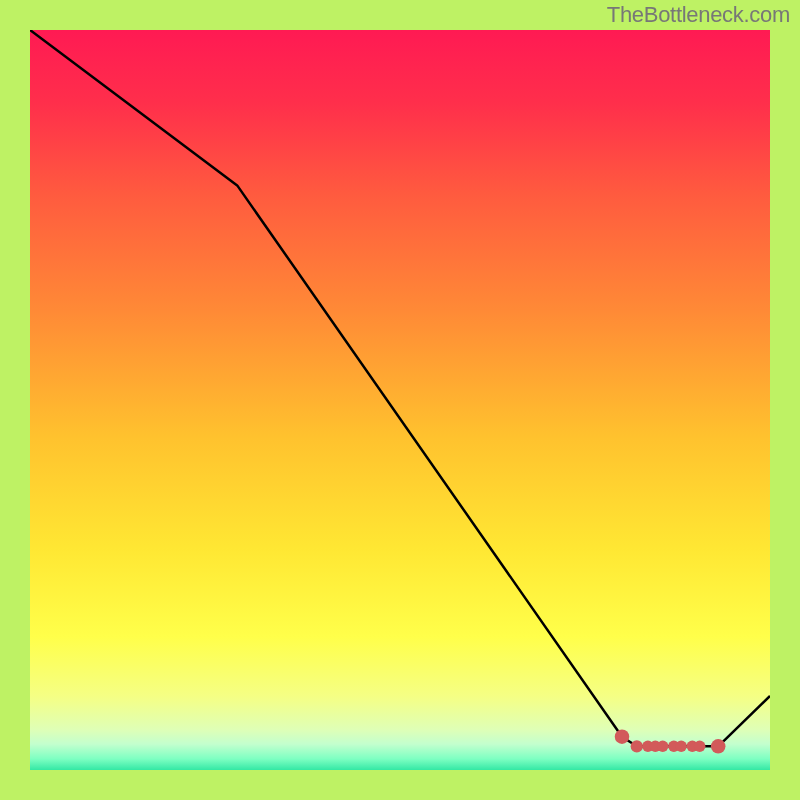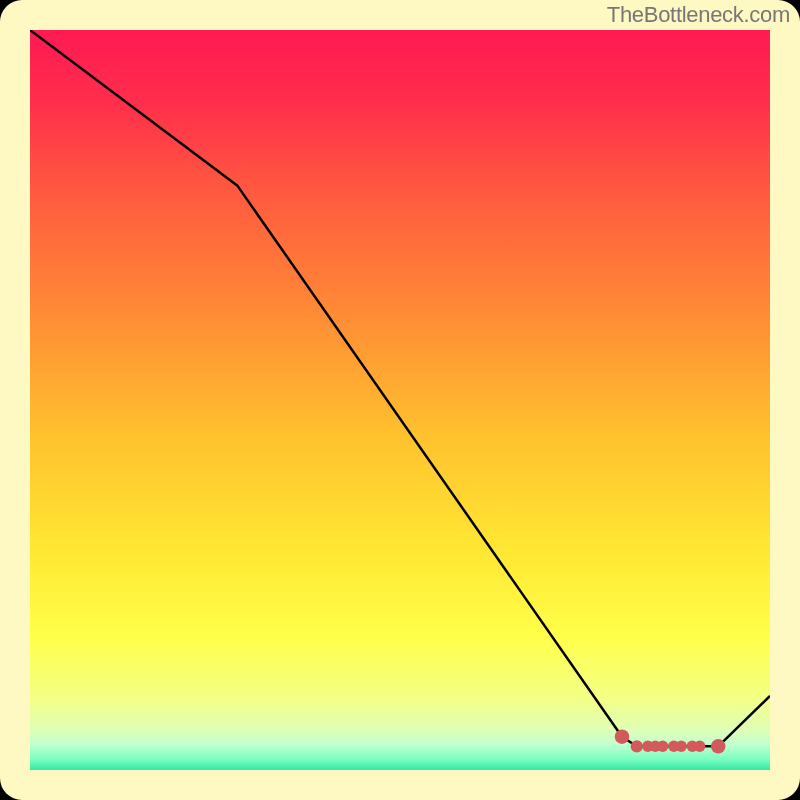--- a/index.html
+++ b/index.html
@@ -1,17 +1,17 @@
 <!DOCTYPE html>
 <html><head>
 <meta charset="utf-8">
 <style>
   * { margin: 0; padding: 0; box-sizing: border-box; }
   html, body { width: 800px; height: 800px; overflow: hidden; background: #000; }
-  .wrap { position: relative; width: 800px; height: 800px; background: #fef9c3; border-radius: 22px; }
+  .wrap { position: relative; width: 800px; height: 800px; background: #bef264; }
   .attribution {
     position: absolute;
     top: 2px;
     right: 10px;
     color: #777;
     font-family: Arial, Helvetica, sans-serif;
     font-size: 22px;
     font-weight: 500;
     letter-spacing: -0.3px;
     z-index: 5;

